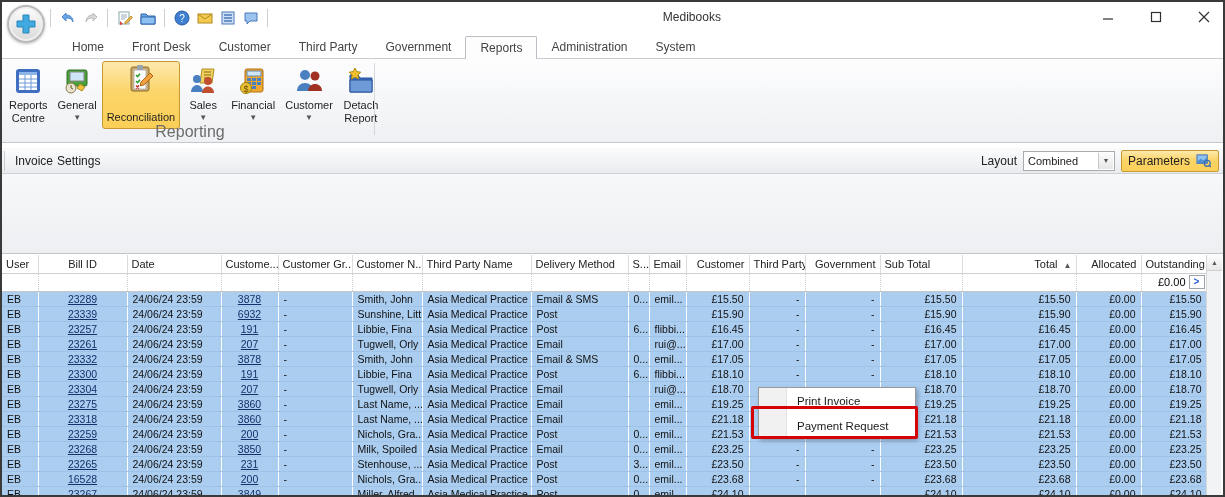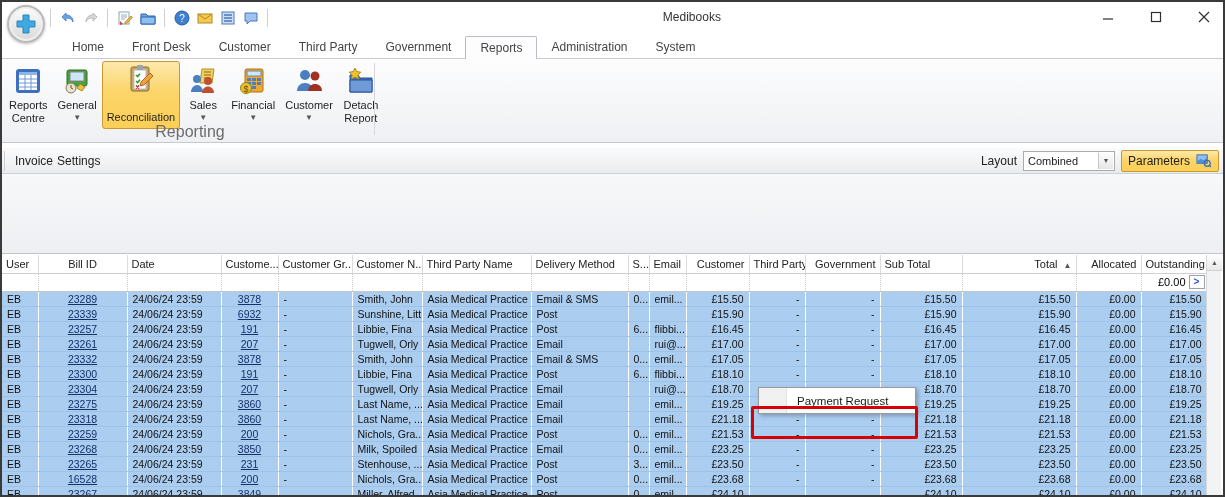--- a/index.html
+++ b/index.html
@@ -723,17 +723,18 @@
             <td class="r">£24.10</td>
           </tr>
         </tbody>
     </table>
     <div class="vscroll">
       <div class="vbtn">▲</div>
     </div>
   </div>
 
   <div class="ctxmenu">
+    <div class="mitem">Print Invoice</div>
     <div class="mitem">Payment Request</div>
   </div>
   <div class="redbox"></div>
 
 </div>
 
 </body></html>

